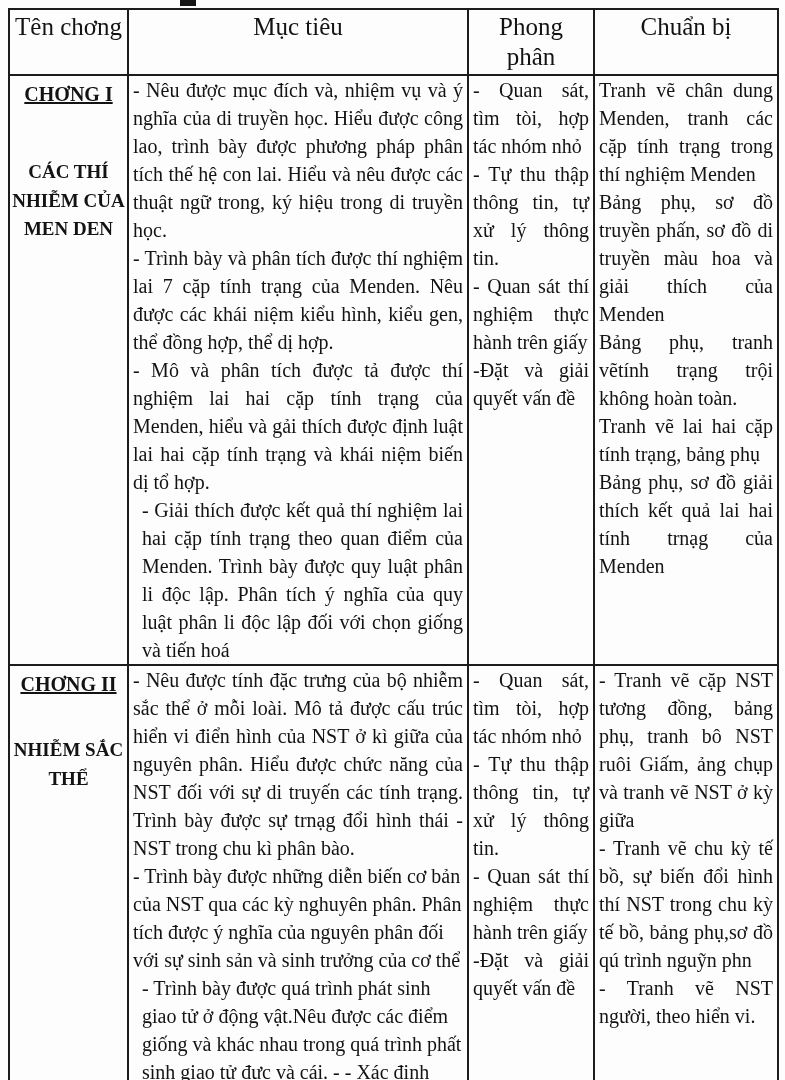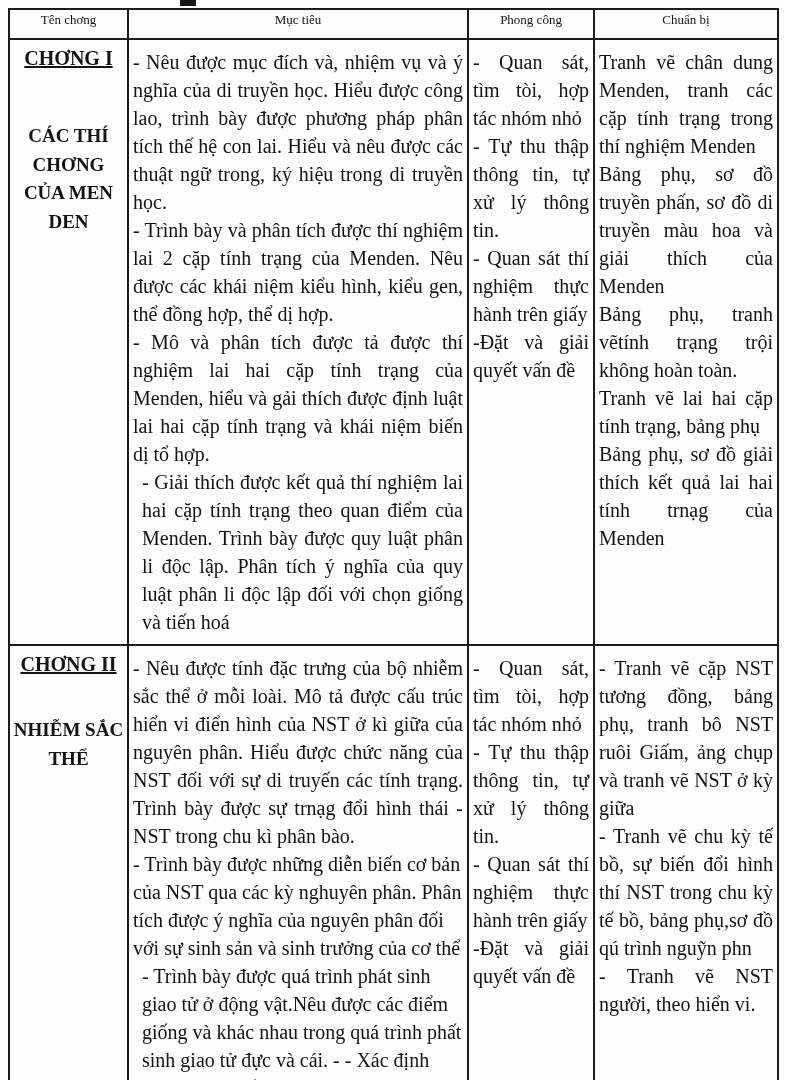--- a/index.html
+++ b/index.html
@@ -14,25 +14,25 @@
     position:absolute; left:180px; top:0; width:16px; height:6px;
     background:#161616;
   }
   table.doc {
     position:absolute; left:8px; top:8px; width:769px;
     border-collapse:collapse; table-layout:fixed;
   }
   th, td {
     border:2px solid #1c1c1c;
     vertical-align:top;
-    padding:8px 4px;
+    padding:0 4px;
   }
   tr.last-row td { border-bottom:4px solid #1c1c1c; }
   th {
-    font-weight:normal; font-size:13px; text-align:center;
+    font-weight:normal; font-size:25px; text-align:center;
     padding:2px 4px; height:24px; line-height:1.2;
   }
   col.c1 { width:119px; }
   col.c2 { width:340px; }
   col.c3 { width:126px; }
   col.c4 { width:184px; }
   tr.row1 { height:578px; }
   tr.row2 { height:540px; }
   .chapter-cell { text-align:center; padding:0 2px; }
   .chapter-title {
@@ -60,33 +60,33 @@
     <colgroup>
       <col class="c1">
         <col class="c2">
         <col class="c3">
         <col class="c4">
     </colgroup>
     <thead>
       <tr>
         <th>Tên chơng</th>
         <th>Mục tiêu</th>
-        <th>Phong công</th>
+        <th>Phong phân</th>
         <th>Chuẩn bị</th>
       </tr>
     </thead>
     <tbody>
       <tr class="row1">
         <td class="chapter-cell cell">
           <div class="chapter-title">CHƠNG I</div>
-          <div class="chapter-subtitle gap-lg">CÁC THÍ CHƠNG CỦA MEN DEN</div>
+          <div class="chapter-subtitle gap-lg">CÁC THÍ NHIỄM CỦA MEN DEN</div>
         </td>
         <td class="cell obj-cell">
           <p class="just">- Nêu được mục đích và, nhiệm vụ và ý nghĩa của di truyền học. Hiểu được công lao, trình bày được phương pháp phân tích thế hệ con lai. Hiểu và nêu được các thuật ngữ trong, ký hiệu trong di truyền học.</p>
-          <p class="just">- Trình bày và phân tích được thí nghiệm lai 2 cặp tính trạng của Menden. Nêu được các khái niệm kiểu hình, kiểu gen, thể đồng hợp, thể dị hợp.</p>
+          <p class="just">- Trình bày và phân tích được thí nghiệm lai 7 cặp tính trạng của Menden. Nêu được các khái niệm kiểu hình, kiểu gen, thể đồng hợp, thể dị hợp.</p>
           <p class="just">- Mô và phân tích được tả được thí nghiệm lai hai cặp tính trạng của Menden, hiểu và gải thích được định luật lai hai cặp tính trạng và khái niệm biến dị tổ hợp.</p>
           <p class="just indent">- Giải thích được kết quả thí nghiệm lai hai cặp tính trạng theo quan điểm của Menden. Trình bày được quy luật phân li độc lập. Phân tích ý nghĩa của quy luật phân li độc lập đối với chọn giống và tiến hoá</p>
         </td>
         <td class="cell meth-cell">
           <p class="just">- Quan sát, tìm tòi, hợp tác nhóm nhỏ</p>
           <p class="just">- Tự thu thập thông tin, tự xử lý thông tin.</p>
           <p class="just">- Quan sát thí nghiệm thực hành trên giấy</p>
           <p class="just">-Đặt và giải quyết vấn đề</p>
         </td>
         <td class="cell prep-cell">

